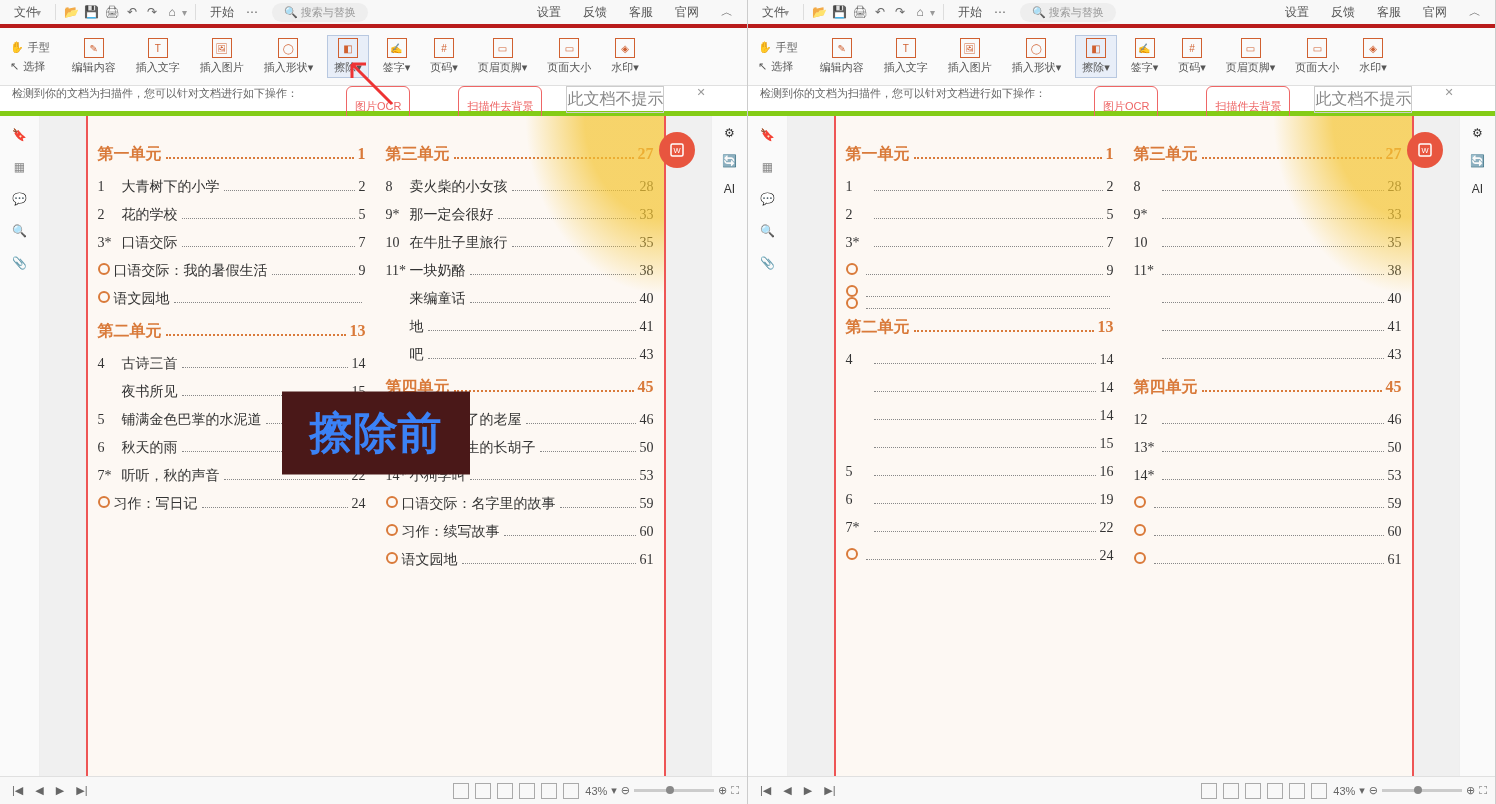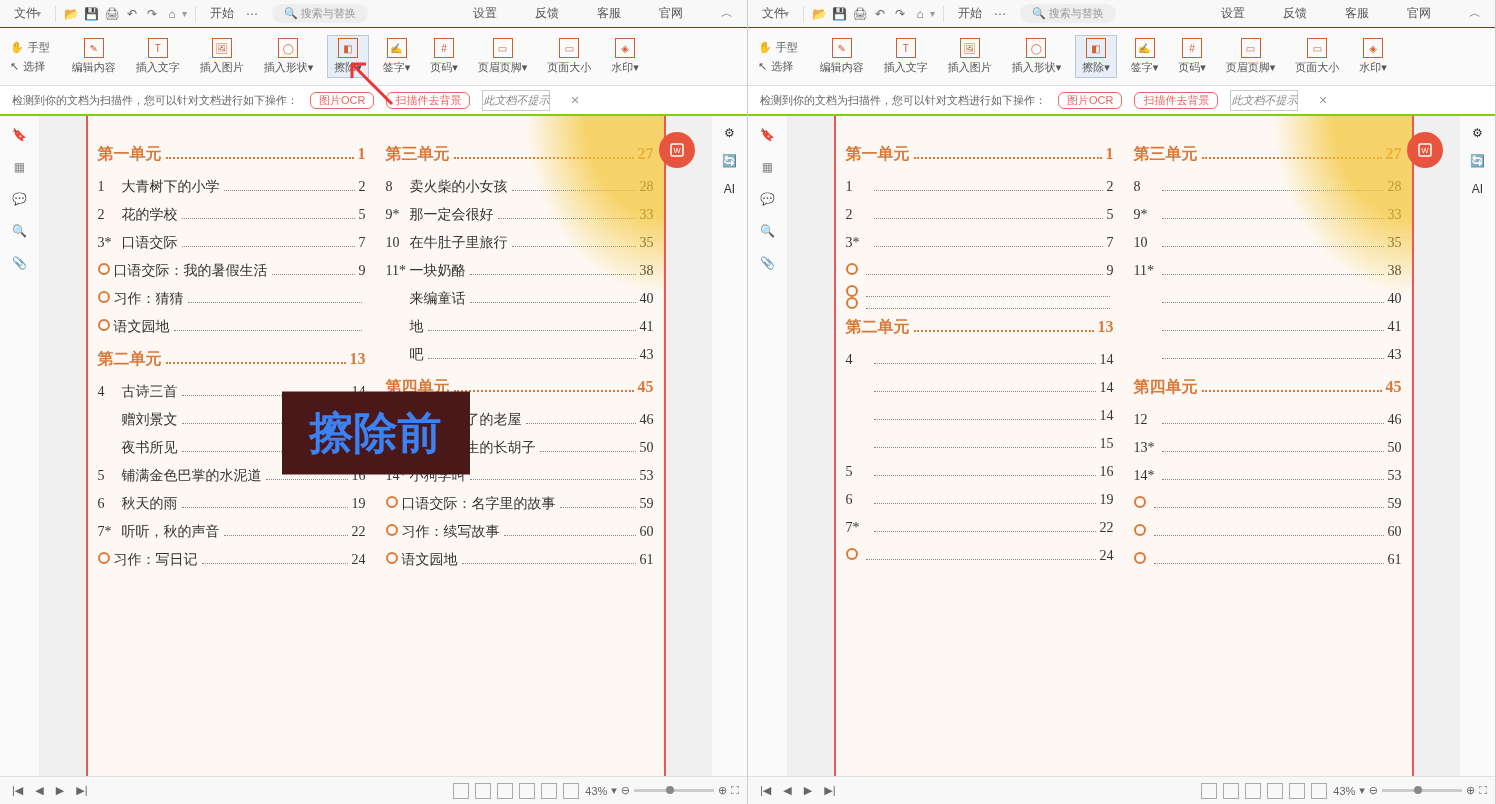--- a/index.html
+++ b/index.html
@@ -1,33 +1,33 @@
 <!DOCTYPE html>
 <html><head>
 <meta charset="utf-8">
 <style>
 * { margin: 0; padding: 0; box-sizing: border-box; }
 body { font-family: "Microsoft YaHei", sans-serif; font-size: 12px; background: #f5f5f5; color: #333; display: flex; width: 1496px; height: 804px; }
 .app { flex: 1; display: flex; flex-direction: column; border-right: 1px solid #ccc; background: #fff; }
-.menubar { height: 28px; background: #f8f8f8; border-bottom: 1px solid #b91c1c; display: flex; align-items: center; padding: 0 8px; gap: 4px; }
+.menubar { height: 28px; background: #f8f8f8; border-bottom: 4px solid #b91c1c; display: flex; align-items: center; padding: 0 8px; gap: 4px; }
 .menubar .item { padding: 2px 6px; font-size: 12px; color: #555; cursor: pointer; }
 .menubar .sep { width: 1px; height: 16px; background: #ddd; margin: 0 4px; }
 .menubar .icon { width: 16px; height: 16px; display: inline-flex; align-items: center; justify-content: center; color: #666; }
 .menubar .search { background: #eee; border-radius: 12px; padding: 2px 12px; color: #999; font-size: 11px; margin: 0 8px; }
-.menubar .right { margin-left: auto; display: flex; gap: 26px; }
+.menubar .right { margin-left: auto; display: flex; gap: 10px; }
 .menubar .arrow { font-size: 10px; color: #999; margin-left: -2px; }
 .ribbon { height: 58px; background: #fafafa; border-bottom: 1px solid #e0e0e0; display: flex; align-items: center; padding: 0 10px; gap: 8px; }
 .ribbon .tool { display: flex; flex-direction: column; align-items: center; gap: 2px; font-size: 11px; color: #555; padding: 2px 6px; cursor: pointer; }
 .ribbon .tool.active { background: #e8eef8; border: 1px solid #b8c8e0; }
 .ribbon .tool .icon { width: 20px; height: 20px; border: 1px solid #d06030; display: flex; align-items: center; justify-content: center; font-size: 10px; color: #d06030; }
 .ribbon .hand { display: flex; flex-direction: column; gap: 4px; font-size: 11px; color: #555; }
 .ribbon .hand .row { display: flex; align-items: center; gap: 4px; }
-.infobar { height: 30px; background: #fff; border-bottom: 2px solid #84cc16; display: flex; align-items: center; padding: 0 12px; gap: 12px; font-size: 11px; color: #666; position: relative; }
-.infobar .btn { border: 1px solid #e66; color: #e66; padding: 0 8px; border-radius: 6px; font-size: 11px; cursor: pointer; }
-.infobar .info { border: 1px solid #ccc; color: #888; padding: 2px 0; font-size: 11px; font-style: italic; }
+.infobar { height: 30px; background: #fff; border-bottom: 5px solid #84cc16; display: flex; align-items: flex-start; padding: 0 12px; gap: 24px; font-size: 11px; color: #666; position: relative; }
+.infobar .btn { border: 1px solid #e66; color: #e66; padding: 12px 8px; border-radius: 6px; font-size: 11px; cursor: pointer; margin-left: 24px; }
+.infobar .info { border: 1px solid #ccc; color: #888; padding: 2px 0; font-size: 16px; }
 .infobar .close { margin-left: 8px; color: #999; cursor: pointer; }
 .workarea { flex: 1; display: flex; overflow: hidden; }
 .sidebar { width: 40px; background: #fafafa; border-right: 1px solid #eee; display: flex; flex-direction: column; align-items: center; padding: 10px 0; gap: 14px; }
 .sidebar .sicon { width: 18px; height: 18px; color: #888; cursor: pointer; display: flex; align-items: center; justify-content: center; }
 .rightbar { width: 36px; background: #fafafa; border-left: 1px solid #eee; display: flex; flex-direction: column; align-items: center; padding: 10px 0; gap: 14px; }
 .canvas { flex: 1; background: #f0f0f0; padding: 0 10px; overflow: hidden; position: relative; display: flex; justify-content: center; }
 .page { width: 100%; max-width: 580px; background: #fdf8f3; border: 2px solid #e55; border-top: none; border-bottom: none; position: relative; padding: 20px 10px; font-family: "SimSun", serif; }
 .page::before { content: ""; position: absolute; top: 0; right: 0; width: 140px; height: 180px; background: radial-gradient(ellipse at top right, #f4c430 0%, #f4c430 40%, transparent 70%); opacity: 0.7; pointer-events: none; }
 .cols { display: flex; gap: 20px; height: 100%; }
 .col { flex: 1; }
@@ -184,44 +184,32 @@
                 <span class="pg">7</span>
               </div>
               <div class="toc-line">
                 <span class="bullet"></span>
                 <span class="title">口语交际：我的暑假生活</span>
                 <span class="dots"></span>
                 <span class="pg">9</span>
               </div>
               <div class="toc-line">
                 <span class="bullet"></span>
-                <span class="title">习作：猜猜</span>
-                <span class="dots"></span>
-                <span class="pg"></span>
-              </div>
-              <div class="toc-line">
-                <span class="bullet"></span>
                 <span class="title">语文园地</span>
                 <span class="dots"></span>
                 <span class="pg"></span>
               </div>
               <div class="unit-header">
                 <span class="utitle">第二单元</span>
                 <span class="dots"></span>
                 <span class="pnum">13</span>
               </div>
               <div class="toc-line">
                 <span class="num">4</span>
                 <span class="title">古诗三首</span>
-                <span class="dots"></span>
-                <span class="pg">14</span>
-              </div>
-              <div class="toc-line">
-                <span class="num"></span>
-                <span class="title">赠刘景文</span>
                 <span class="dots"></span>
                 <span class="pg">14</span>
               </div>
               <div class="toc-line">
                 <span class="num"></span>
                 <span class="title">夜书所见</span>
                 <span class="dots"></span>
                 <span class="pg">15</span>
               </div>
               <div class="toc-line">

